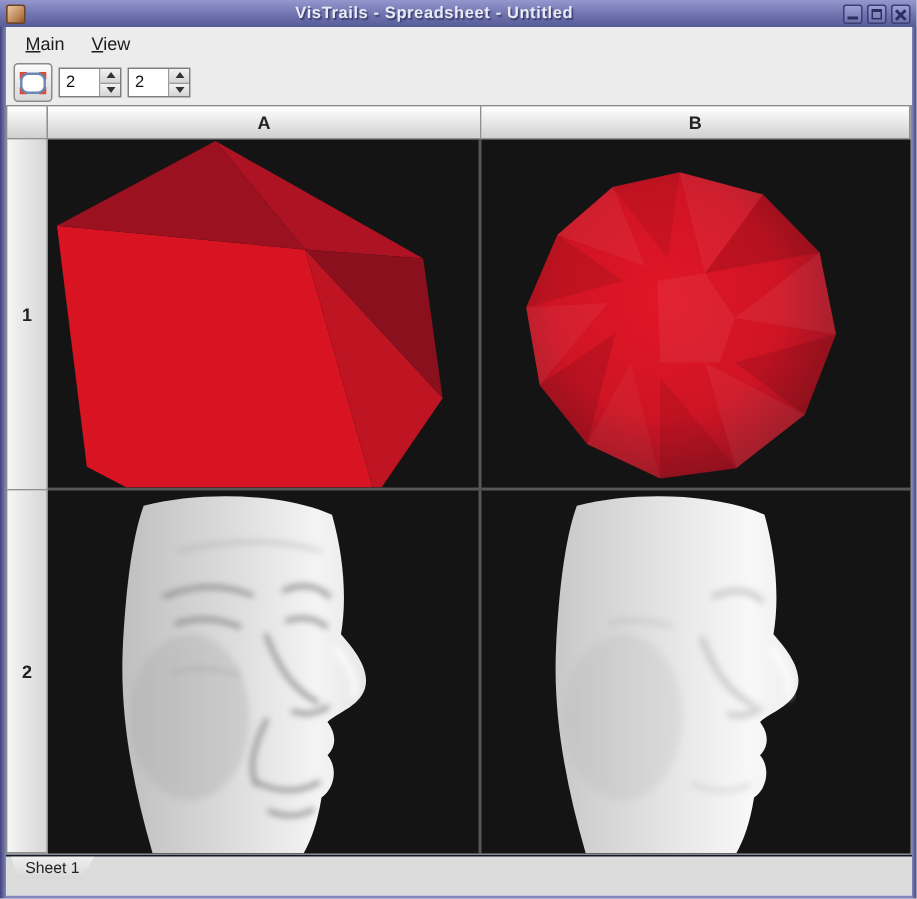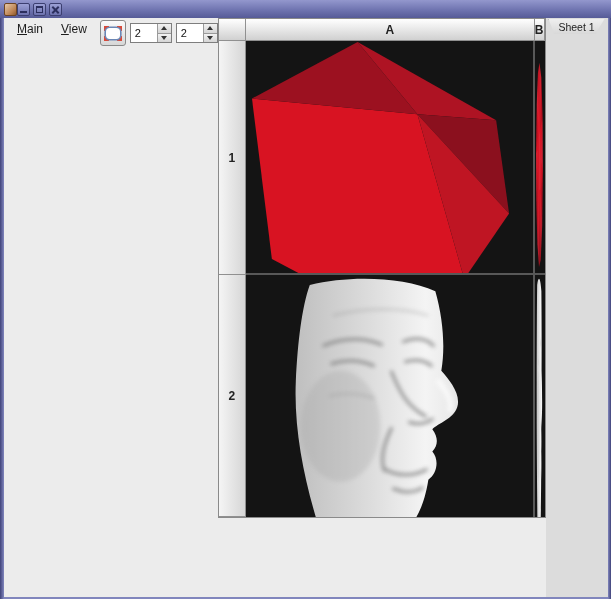--- a/index.html
+++ b/index.html
@@ -31,21 +31,21 @@
     border:1px solid #3c3f70; border-radius:2px; cursor:default;
   }
   .win-btn .bar { position:absolute; left:2px; right:2px; bottom:2px; height:2px; background:#2c2f5e; }
   .win-btn .box { position:absolute; inset:2px; border:1px solid #2c2f5e; border-top-width:2px; }
   .win-btn .x1,.win-btn .x2 { position:absolute; left:1px; right:1px; top:5px; height:2px; background:#2c2f5e; }
   .win-btn .x1 { transform:rotate(45deg); } .win-btn .x2 { transform:rotate(-45deg); }
 
   
   .frame { position:absolute; top:18px; left:0; right:0; bottom:0;
     padding:0 3px 2px 4px; background:linear-gradient(90deg,#40437a 0%,#8186bd 4px,#8186bd calc(100% - 3px),#40437a 100%); }
-  .content { width:100%; height:100%; background:#ececec; display:flex; flex-direction:row; }
+  .content { width:100%; height:100%; background:#ececec; display:flex; flex-direction:column; }
 
   
   .menubar { height:22px; display:flex; align-items:center; padding-left:5px; gap:2px; background:#ececec; }
   .menu-item { font-size:12px; color:#1c1c1c; padding:2px 8px; }
   .menu-item u { text-decoration:underline; }
 
   
   .toolbar { height:30px; display:flex; align-items:center; gap:4px; padding-left:5px; background:#ececec; }
   .tool-btn {
     width:26px; height:26px; border:1px solid #8a8a8a; border-radius:3px;
@@ -98,20 +98,21 @@
   }
   .statusbar { flex:1; background:#dcdcdc; }
 </style>
 </head>
 <body>
 
 <div class="window">
 
   <div class="titlebar">
     <div class="app-icon"></div>
+    <div class="title-text">VisTrails - Spreadsheet - Untitled</div>
     <div class="win-buttons">
       <div class="win-btn">
           <span class="bar"></span>
         </div>
       <div class="win-btn">
           <span class="box"></span>
         </div>
       <div class="win-btn">
           <span class="x1"></span>
           <span class="x2"></span>

